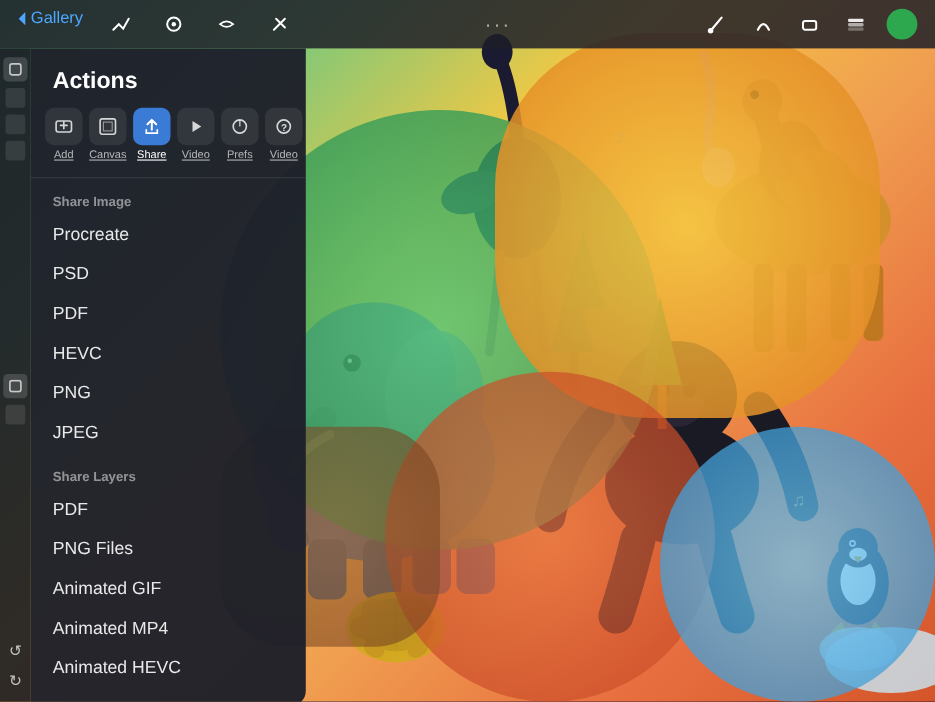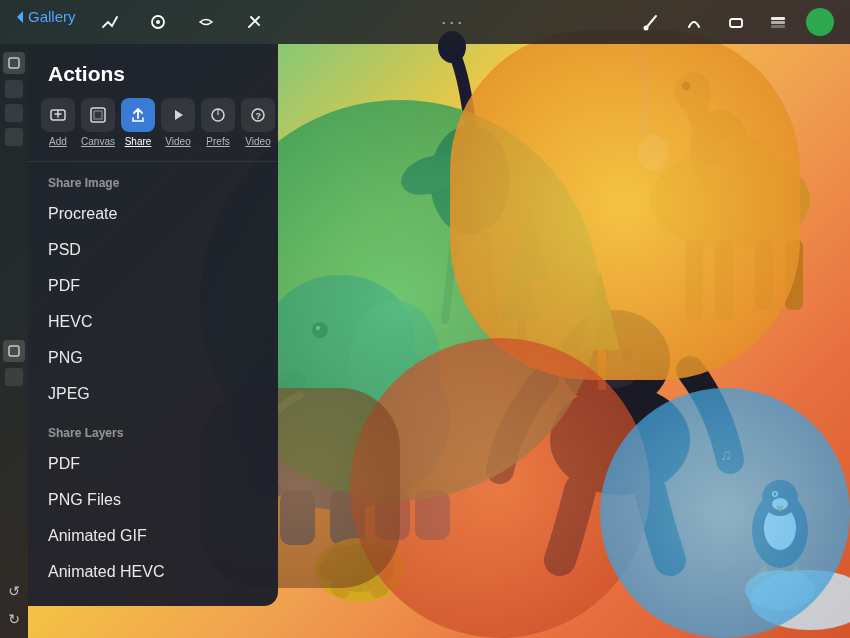--- a/index.html
+++ b/index.html
@@ -464,14 +464,15 @@
   <div class="menu-item">PSD</div>
   <div class="menu-item">PDF</div>
   <div class="menu-item">HEVC</div>
   <div class="menu-item">PNG</div>
   <div class="menu-item">JPEG</div>
 
   <div class="section-header">Share Layers</div>
   <div class="menu-item">PDF</div>
   <div class="menu-item">PNG Files</div>
   <div class="menu-item">Animated GIF</div>
+  <div class="menu-item">Animated MP4</div>
   <div class="menu-item">Animated HEVC</div>
 </div>
 
 </body></html>

